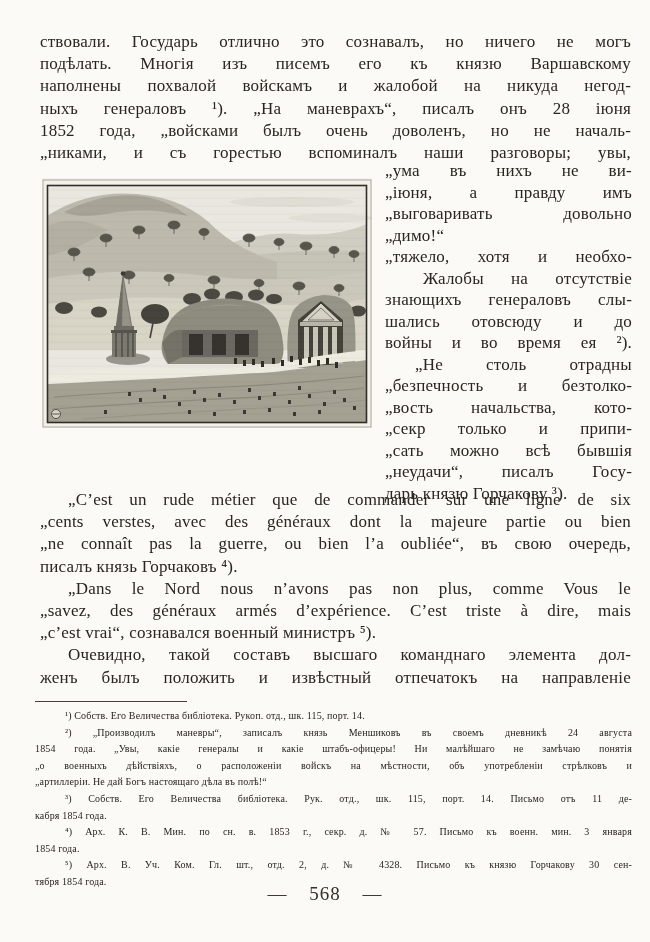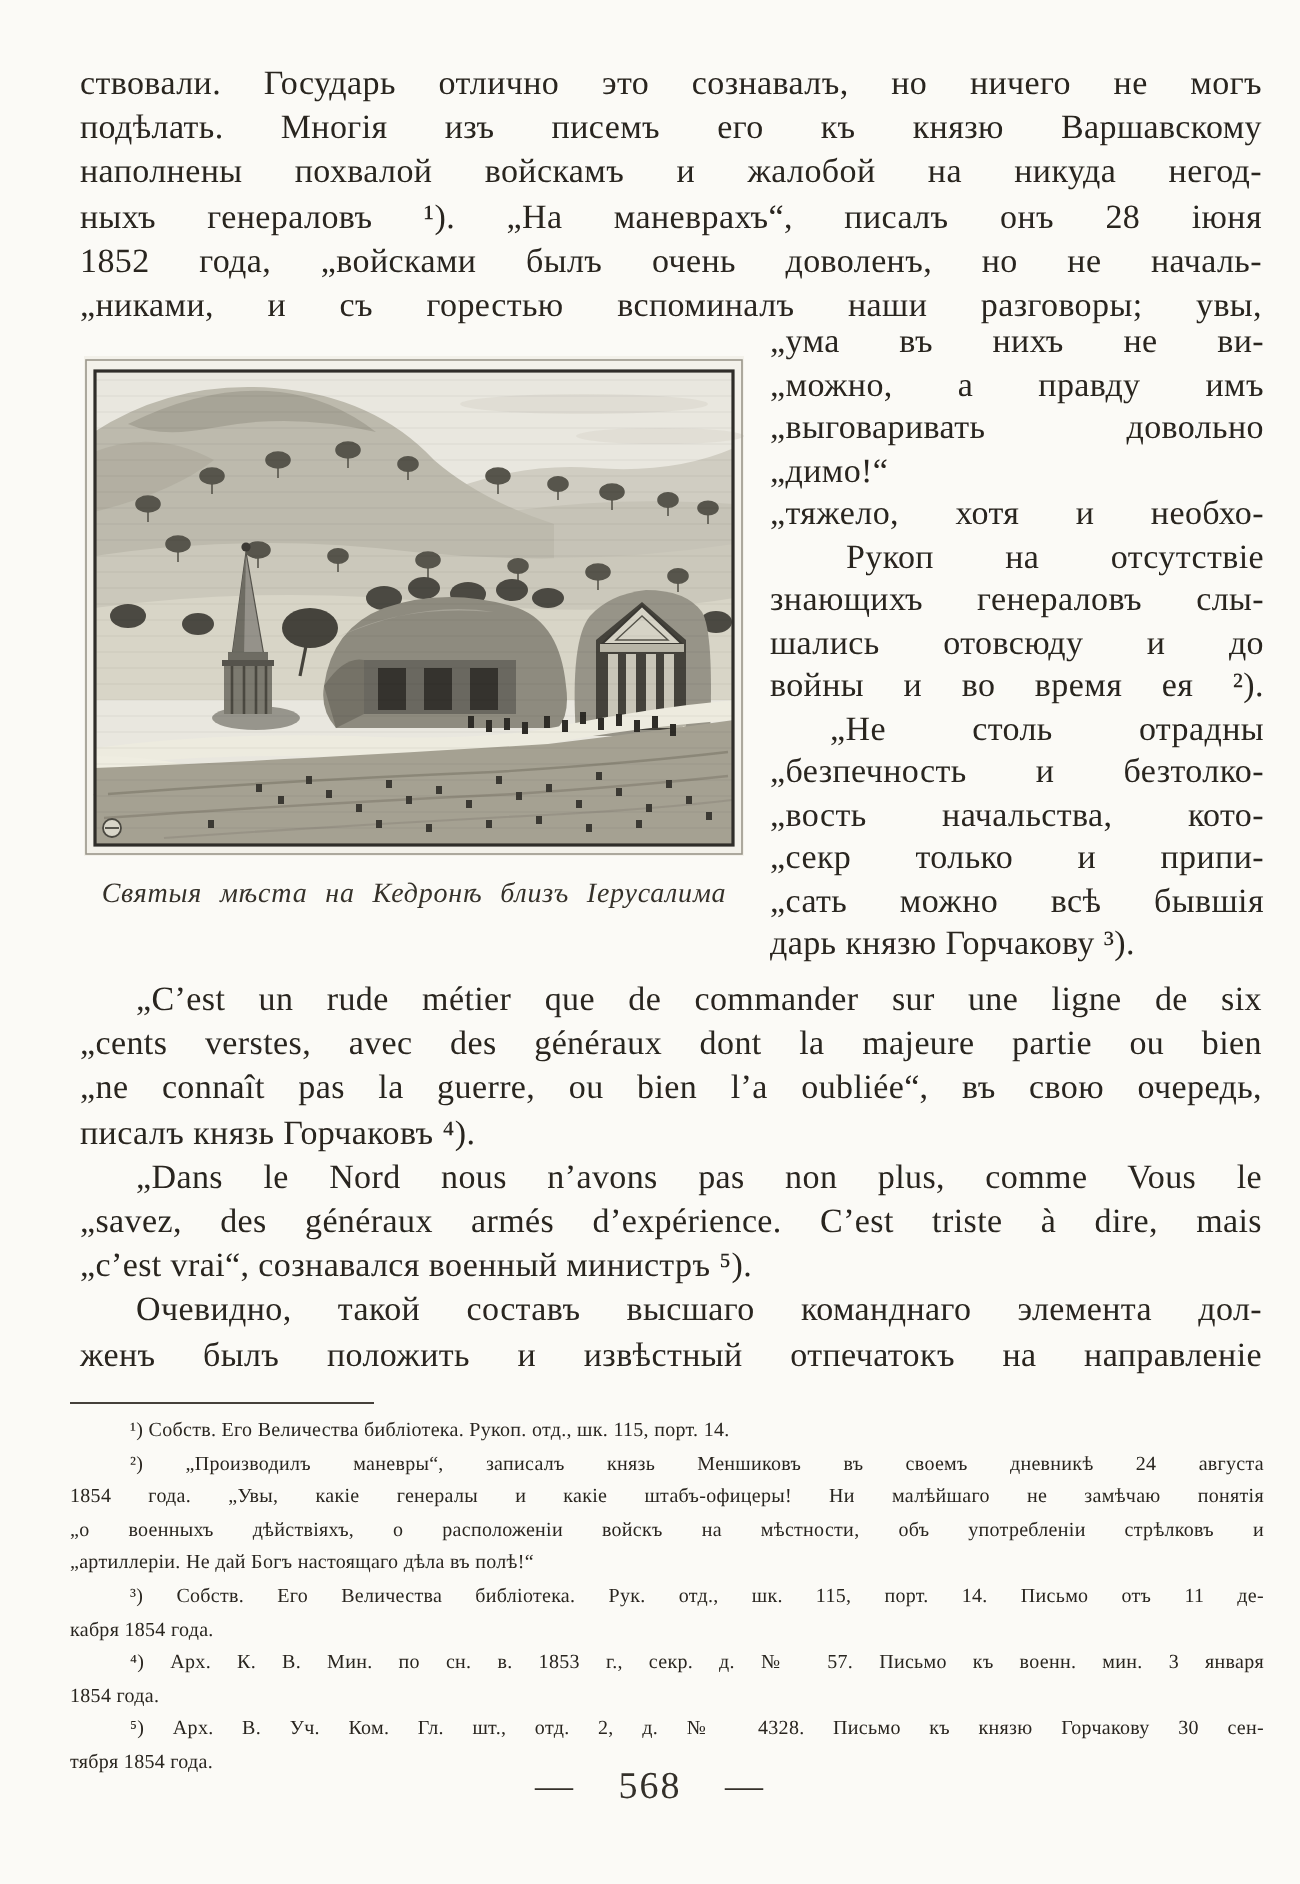--- a/index.html
+++ b/index.html
@@ -253,38 +253,38 @@
       <line x1="10.5" y1="236" x2="17.5" y2="236" stroke="#4a4840" stroke-width="0.9"></line>
     </g>
 
     <rect x="5.5" y="7.5" width="319" height="237" fill="none" stroke="#2f2d29" stroke-width="1.6"></rect>
     <rect x="1" y="2" width="328" height="247" fill="none" stroke="#9a968a" stroke-width="0.8"></rect>
   </svg>
 </div>
 
 <div id="right-col" class="abs txt">
   <div class="line j">„ума въ нихъ не ви-</div>
-  <div class="line j">„можно, а правду имъ</div>
+  <div class="line j">„іюня, а правду имъ</div>
   <div class="line j">„выговаривать довольно</div>
   <div class="line">„димо!“</div>
   <div class="line j">„тяжело, хотя и необхо-</div>
-  <div class="line j ind2">Рукоп на отсутствіе</div>
+  <div class="line j ind2">Жалобы на отсутствіе</div>
   <div class="line j">знающихъ генераловъ слы-</div>
   <div class="line j">шались отовсюду и до</div>
   <div class="line j">войны и во время ея ²).</div>
   <div class="line j ind3">„Не столь отрадны</div>
   <div class="line j">„безпечность и безтолко-</div>
   <div class="line j">„вость начальства, кото-</div>
   <div class="line j">„секр только и припи-</div>
   <div class="line j">„сать можно всѣ бывшія</div>
+  <div class="line j">„неудачи“, писалъ Госу-</div>
   <div class="line">дарь князю Горчакову ³).</div>
 </div>
 
 <div id="caption" class="abs">
-  <div class="cap1">Святыя мѣста на Кедронѣ близъ Іерусалима</div>
 </div>
 
 <div id="bottom-block" class="abs txt">
   <div class="line j ind">„C’est un rude métier que de commander sur une ligne de six</div>
   <div class="line j">„cents verstes, avec des généraux dont la majeure partie ou bien</div>
   <div class="line j">„ne connaît pas la guerre, ou bien l’a oubliée“, въ свою очередь,</div>
   <div class="line">писалъ князь Горчаковъ ⁴).</div>
   <div class="line j ind">„Dans le Nord nous n’avons pas non plus, comme Vous le</div>
   <div class="line j">„savez, des généraux armés d’expérience. C’est triste à dire, mais</div>
   <div class="line">„c’est vrai“, сознавался военный министръ ⁵).</div>

